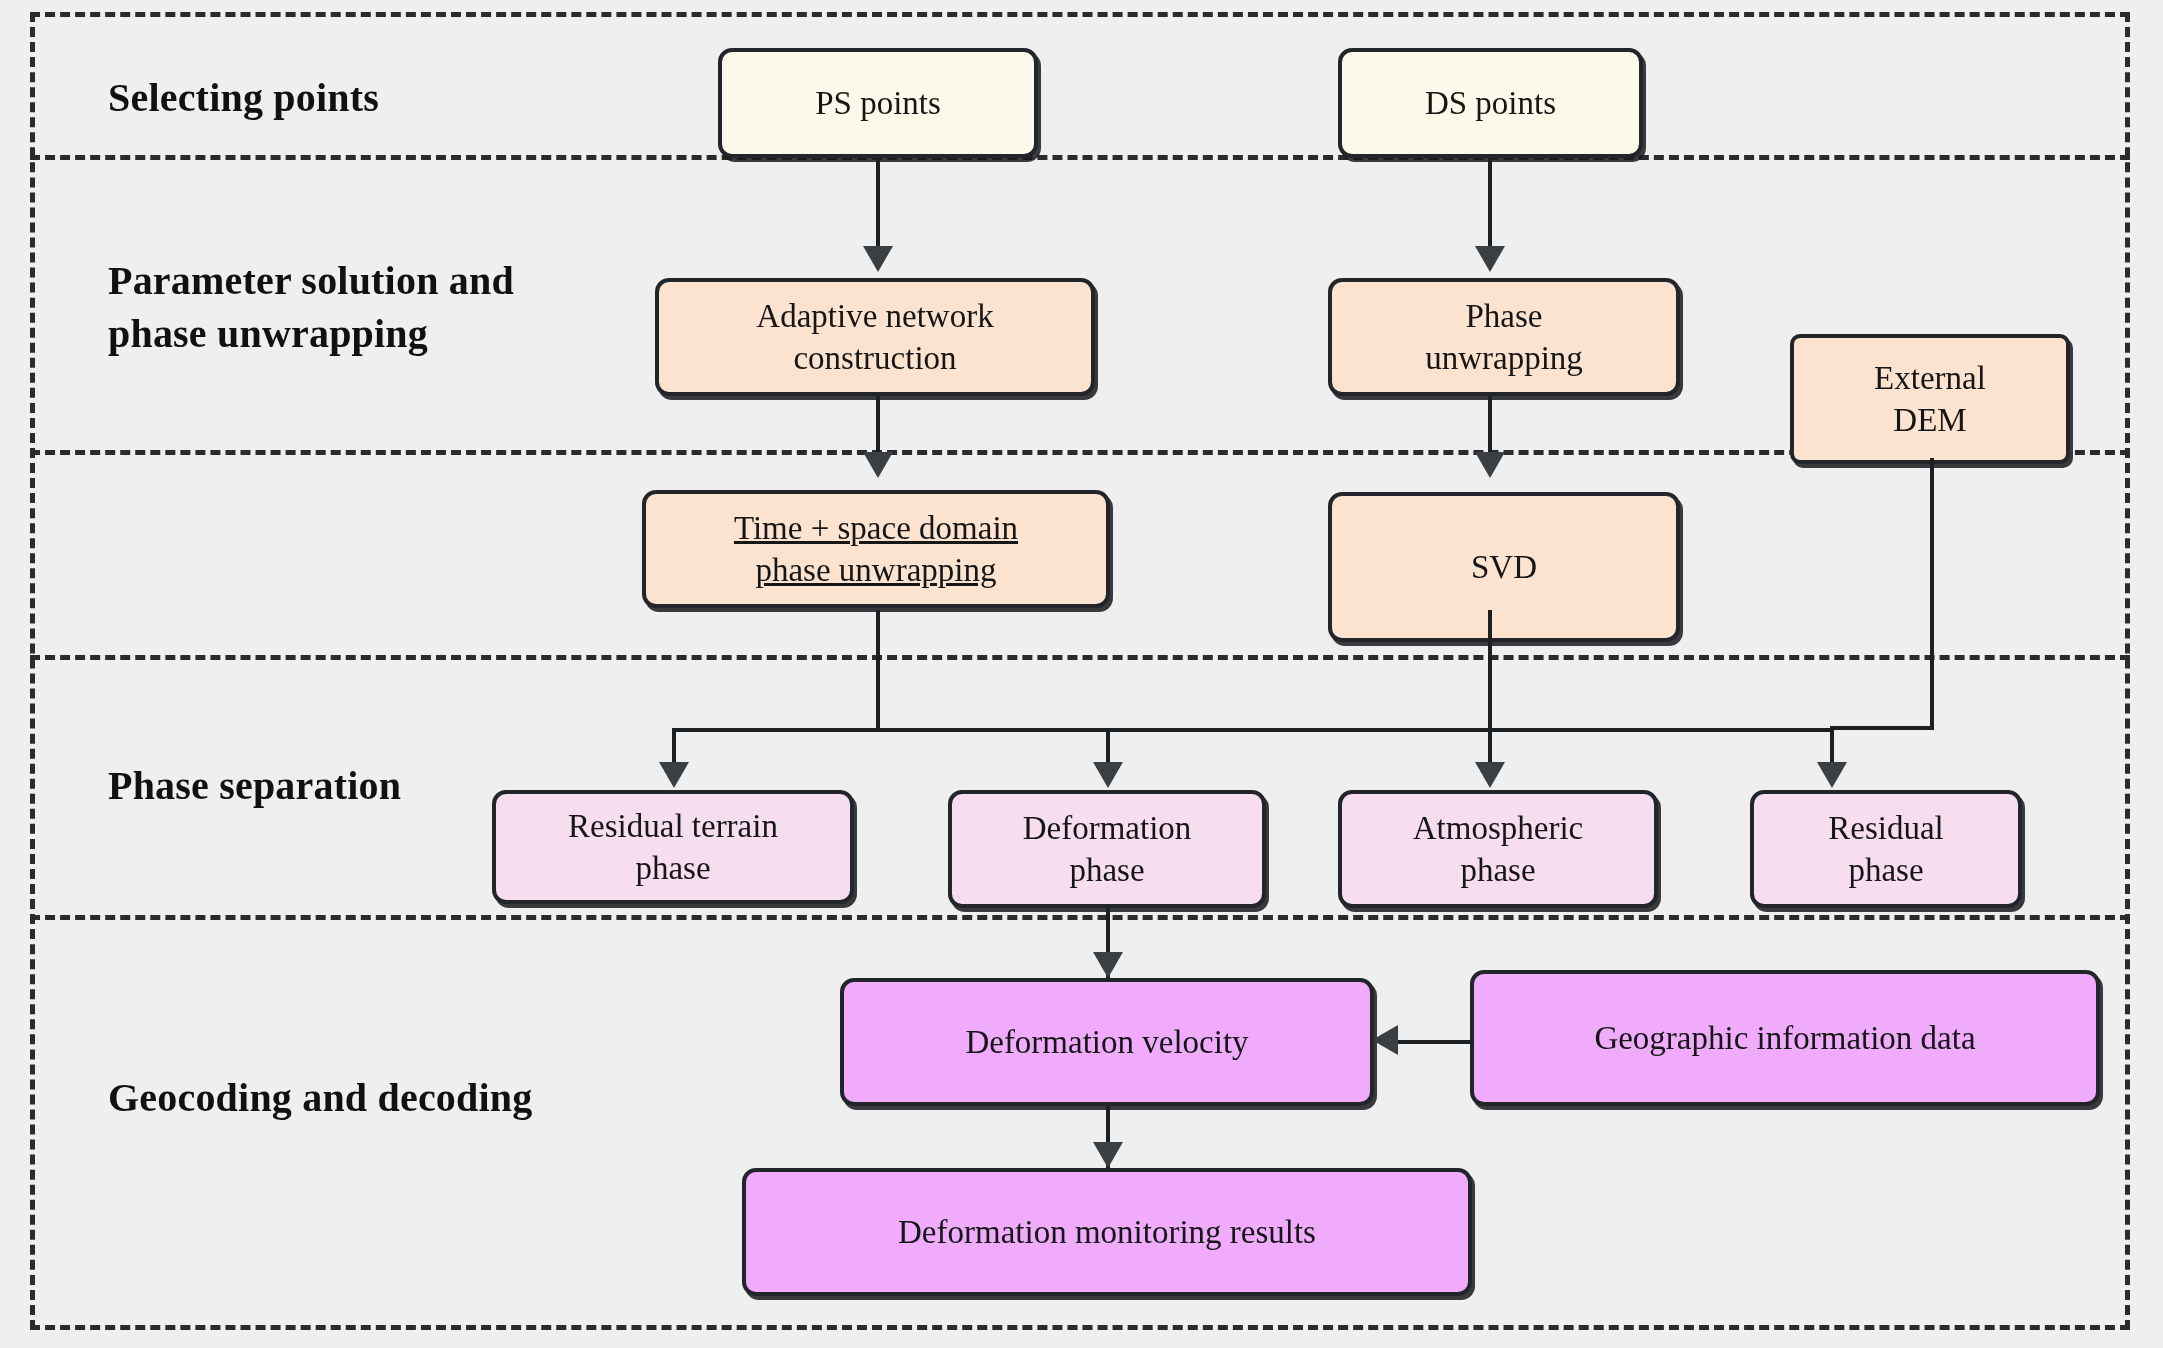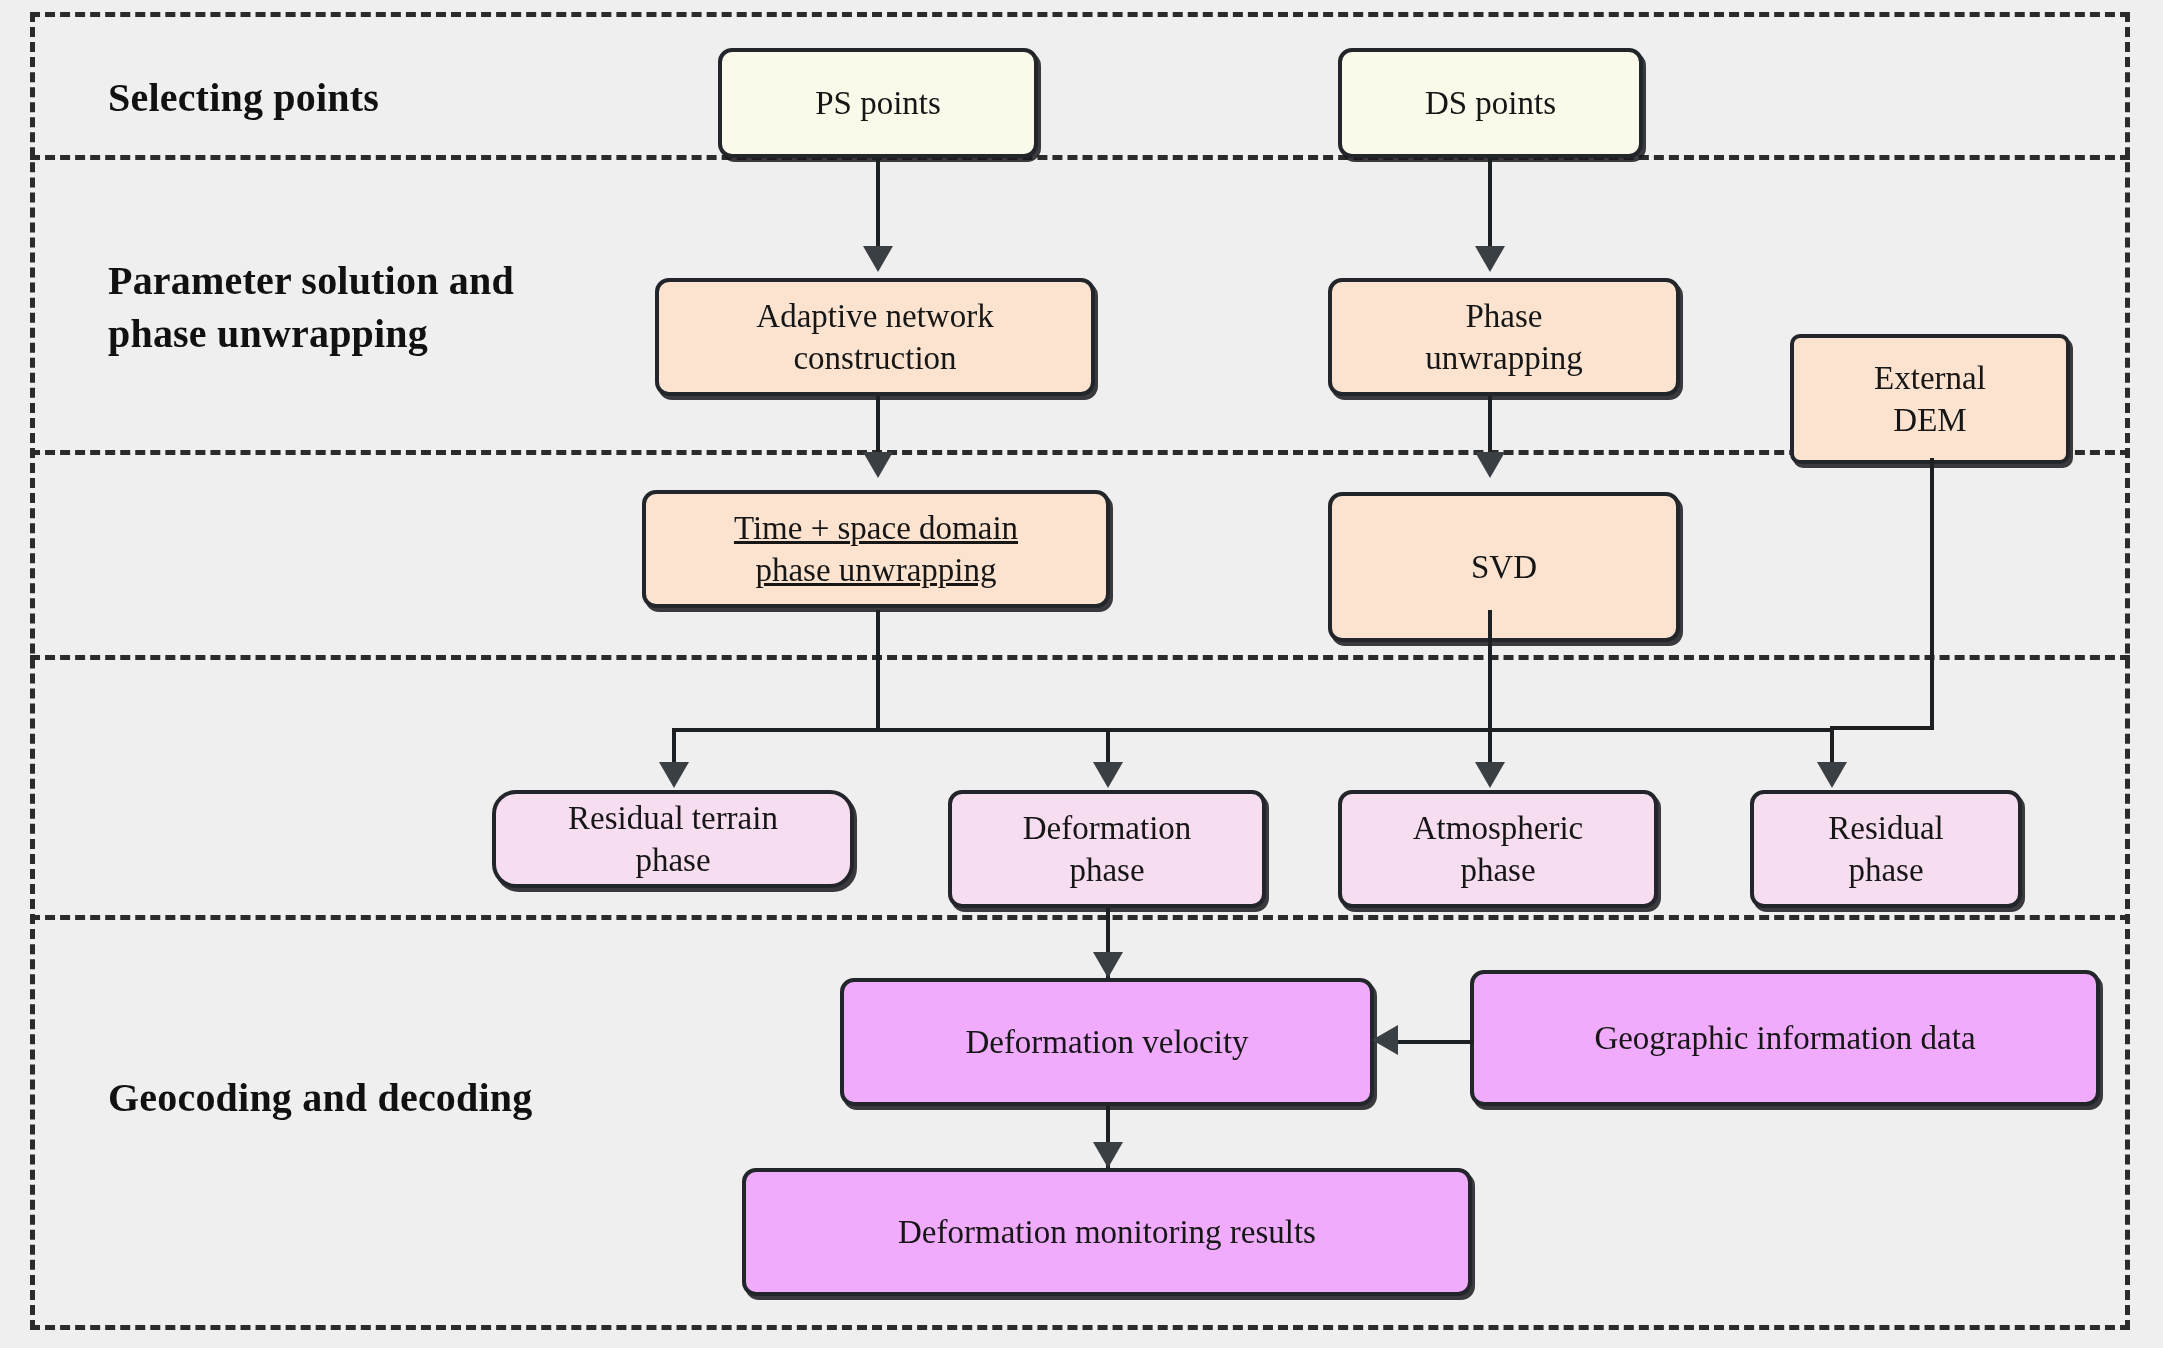--- a/index.html
+++ b/index.html
@@ -104,20 +104,21 @@
   <div class="band-sep" style="top:155px;"></div>
   <div class="band-sep" style="top:450px;"></div>
   <div class="band-sep" style="top:655px;"></div>
   <div class="band-sep" style="top:915px;"></div>
 
   <div class="stage-label" style="left:108px; top:72px; width:460px;">Selecting points</div>
 
   <div class="stage-label" style="left:108px; top:255px; width:520px;">Parameter solution and
 phase unwrapping</div>
 
+  <div class="stage-label" style="left:108px; top:760px; width:520px;">Phase separation</div>
 
   <div class="stage-label" style="left:108px; top:1072px; width:600px;">Geocoding and decoding</div>
 
   <div class="node cream" style="left:718px; top:48px; width:320px; height:110px;">PS points</div>
 
   <div class="node cream" style="left:1338px; top:48px; width:305px; height:110px;">DS points</div>
 
   <div class="conn v" style="left:876px; top:158px; height:94px;"></div>
   <div class="arrow-down" style="left:863px; top:246px;"></div>
 
@@ -155,21 +156,21 @@
   <div class="arrow-down" style="left:1093px; top:762px;"></div>
 
   <div class="conn v" style="left:1488px; top:610px; height:158px;"></div>
   <div class="arrow-down" style="left:1475px; top:762px;"></div>
 
   <div class="conn v" style="left:1930px; top:458px; height:272px;"></div>
   <div class="conn h" style="left:1830px; top:726px; width:104px;"></div>
   <div class="conn v" style="left:1830px; top:726px; height:42px;"></div>
   <div class="arrow-down" style="left:1817px; top:762px;"></div>
 
-  <div class="node pink" style="left:492px; top:790px; width:362px; height:98px;border-radius:24px;">Residual terrain
+  <div class="node pink" style="left:492px; top:790px; width:362px; height:114px;">Residual terrain
 phase</div>
 
   <div class="node pink" style="left:948px; top:790px; width:318px; height:118px;">Deformation
 phase</div>
 
   <div class="node pink" style="left:1338px; top:790px; width:320px; height:118px;">Atmospheric
 phase</div>
 
   <div class="node pink" style="left:1750px; top:790px; width:272px; height:118px;">Residual
 phase</div>

